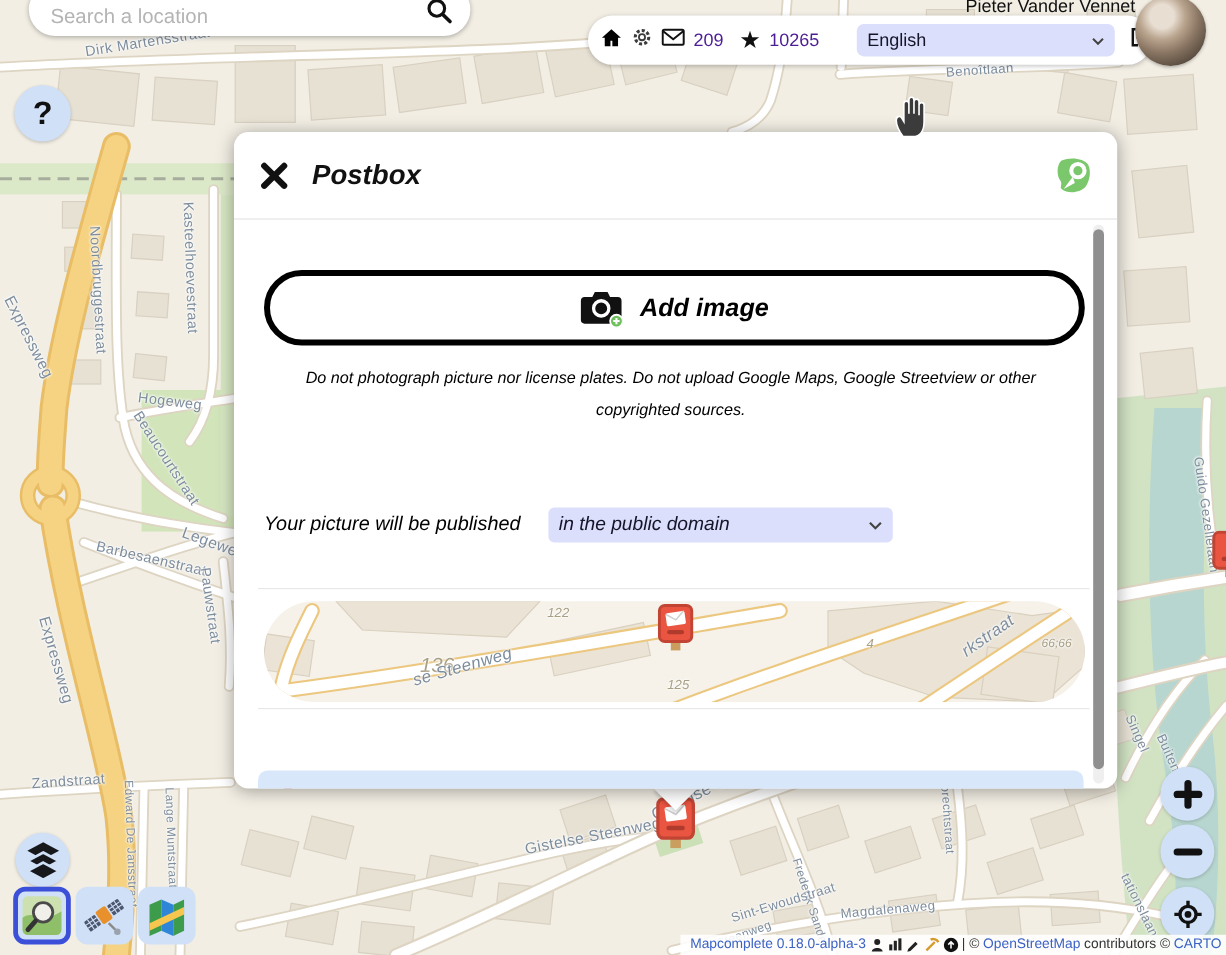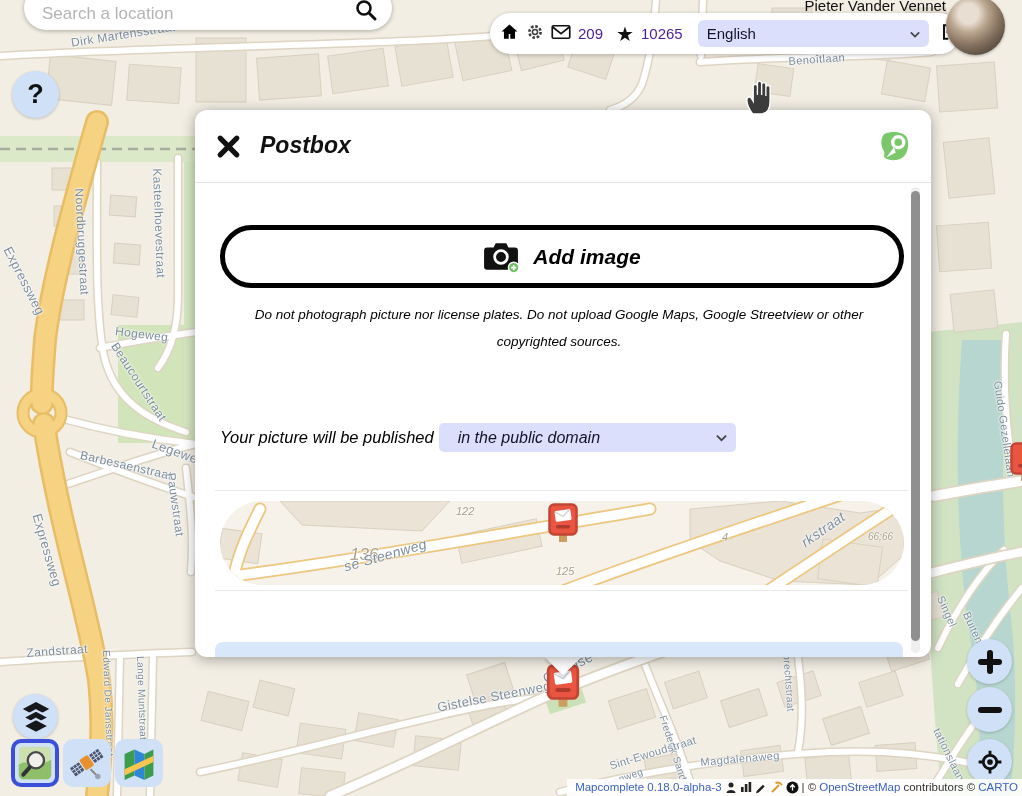--- a/index.html
+++ b/index.html
@@ -46,22 +46,22 @@
   #dlg-title{position:absolute;left:65px;top:22px;font-size:23px;font-weight:bold;color:#111;}
   #dlg-logo{position:absolute;right:20px;top:18px;}
   #dlg-body{position:absolute;left:0;top:73px;right:0;bottom:0;overflow:hidden;}
   #add-image-btn{position:absolute;left:25px;top:42px;width:684px;height:63px;border:5px solid #000;
     border-radius:34px;box-sizing:border-box;background:#fff;display:flex;align-items:center;
     justify-content:center;gap:14px;cursor:pointer;}
   #add-image-btn span{font-size:21px;font-weight:bold;color:#000;}
   #photo-note{position:absolute;left:30px;top:118px;width:668px;text-align:center;font-size:13.5px;
     line-height:27px;color:#000;}
   #license-row{position:absolute;left:25px;top:240px;display:flex;align-items:center;font-size:16.5px;color:#000;}
-  #license-select{background:#dbdffb;border-radius:5px;height:29px;width:270px;margin-left:5px;
-    display:flex;align-items:center;justify-content:space-between;padding:0 8px 0 19px;font-size:16px;
+  #license-select{background:#dbdffb;border-radius:5px;height:29px;width:270px;margin-left:23px;
+    display:flex;align-items:center;justify-content:space-between;padding:0 8px 0 9px;font-size:16px;
     color:#15152a;cursor:pointer;}
   .dlg-divider{position:absolute;left:20px;right:23px;height:0;border-top:1px solid #e8e8e8;}
   #minimap{position:absolute;left:25px;top:318px;width:684px;height:84px;border-radius:42px;
     overflow:hidden;background:#f6f2e9;}
   #minimap-labels{position:absolute;inset:0;pointer-events:none;}
   #delete-btn{position:absolute;left:20px;top:459px;width:688px;height:46px;background:#d9e7fa;
     border-radius:8px;display:flex;align-items:center;cursor:pointer;}
   #delete-btn .lbl{font-size:15.5px;color:#111;margin-left:14px;}
   #scroll-track{position:absolute;right:11px;top:4px;width:9px;height:466px;background:#efefef;border-radius:5px;}
   #scroll-thumb{position:absolute;right:11px;top:8px;width:9px;height:450px;background:#8f8f8f;border-radius:5px;}
@@ -295,21 +295,21 @@
   </span>
   <span>
     <svg width="20" height="16" viewBox="0 0 24 18">
         <rect x="1.5" y="1.5" width="21" height="15" rx="1.5" fill="none" stroke="#111" stroke-width="2"></rect>
         <path d="M2 3 L12 11 L22 3" fill="none" stroke="#111" stroke-width="2"></path>
       </svg>
   </span>
   <span class="count">209</span>
   <span style="font-size:20px;color:#111;margin-left:6px;">★</span>
   <span class="count">10265</span>
-  <div id="lang-select" style="margin-left:8px;">
+  <div id="lang-select" style="margin-left:24px;">
     <span>English</span>
     <svg width="12" height="10" viewBox="0 0 14 12">
         <path d="M2 4 l5 5 5 -5" stroke="#444" stroke-width="2" fill="none"></path>
       </svg>
   </div>
   <span style="margin-left:4px;">
     <svg width="20" height="20" viewBox="0 0 24 24" fill="none" stroke="#111" stroke-width="2.4">
         <path d="M10 4 H4.8 V20 H10"></path>
         <path d="M14.5 7.5 L19 12 L14.5 16.5"></path>
         <path d="M8 12 H18.5"></path>

